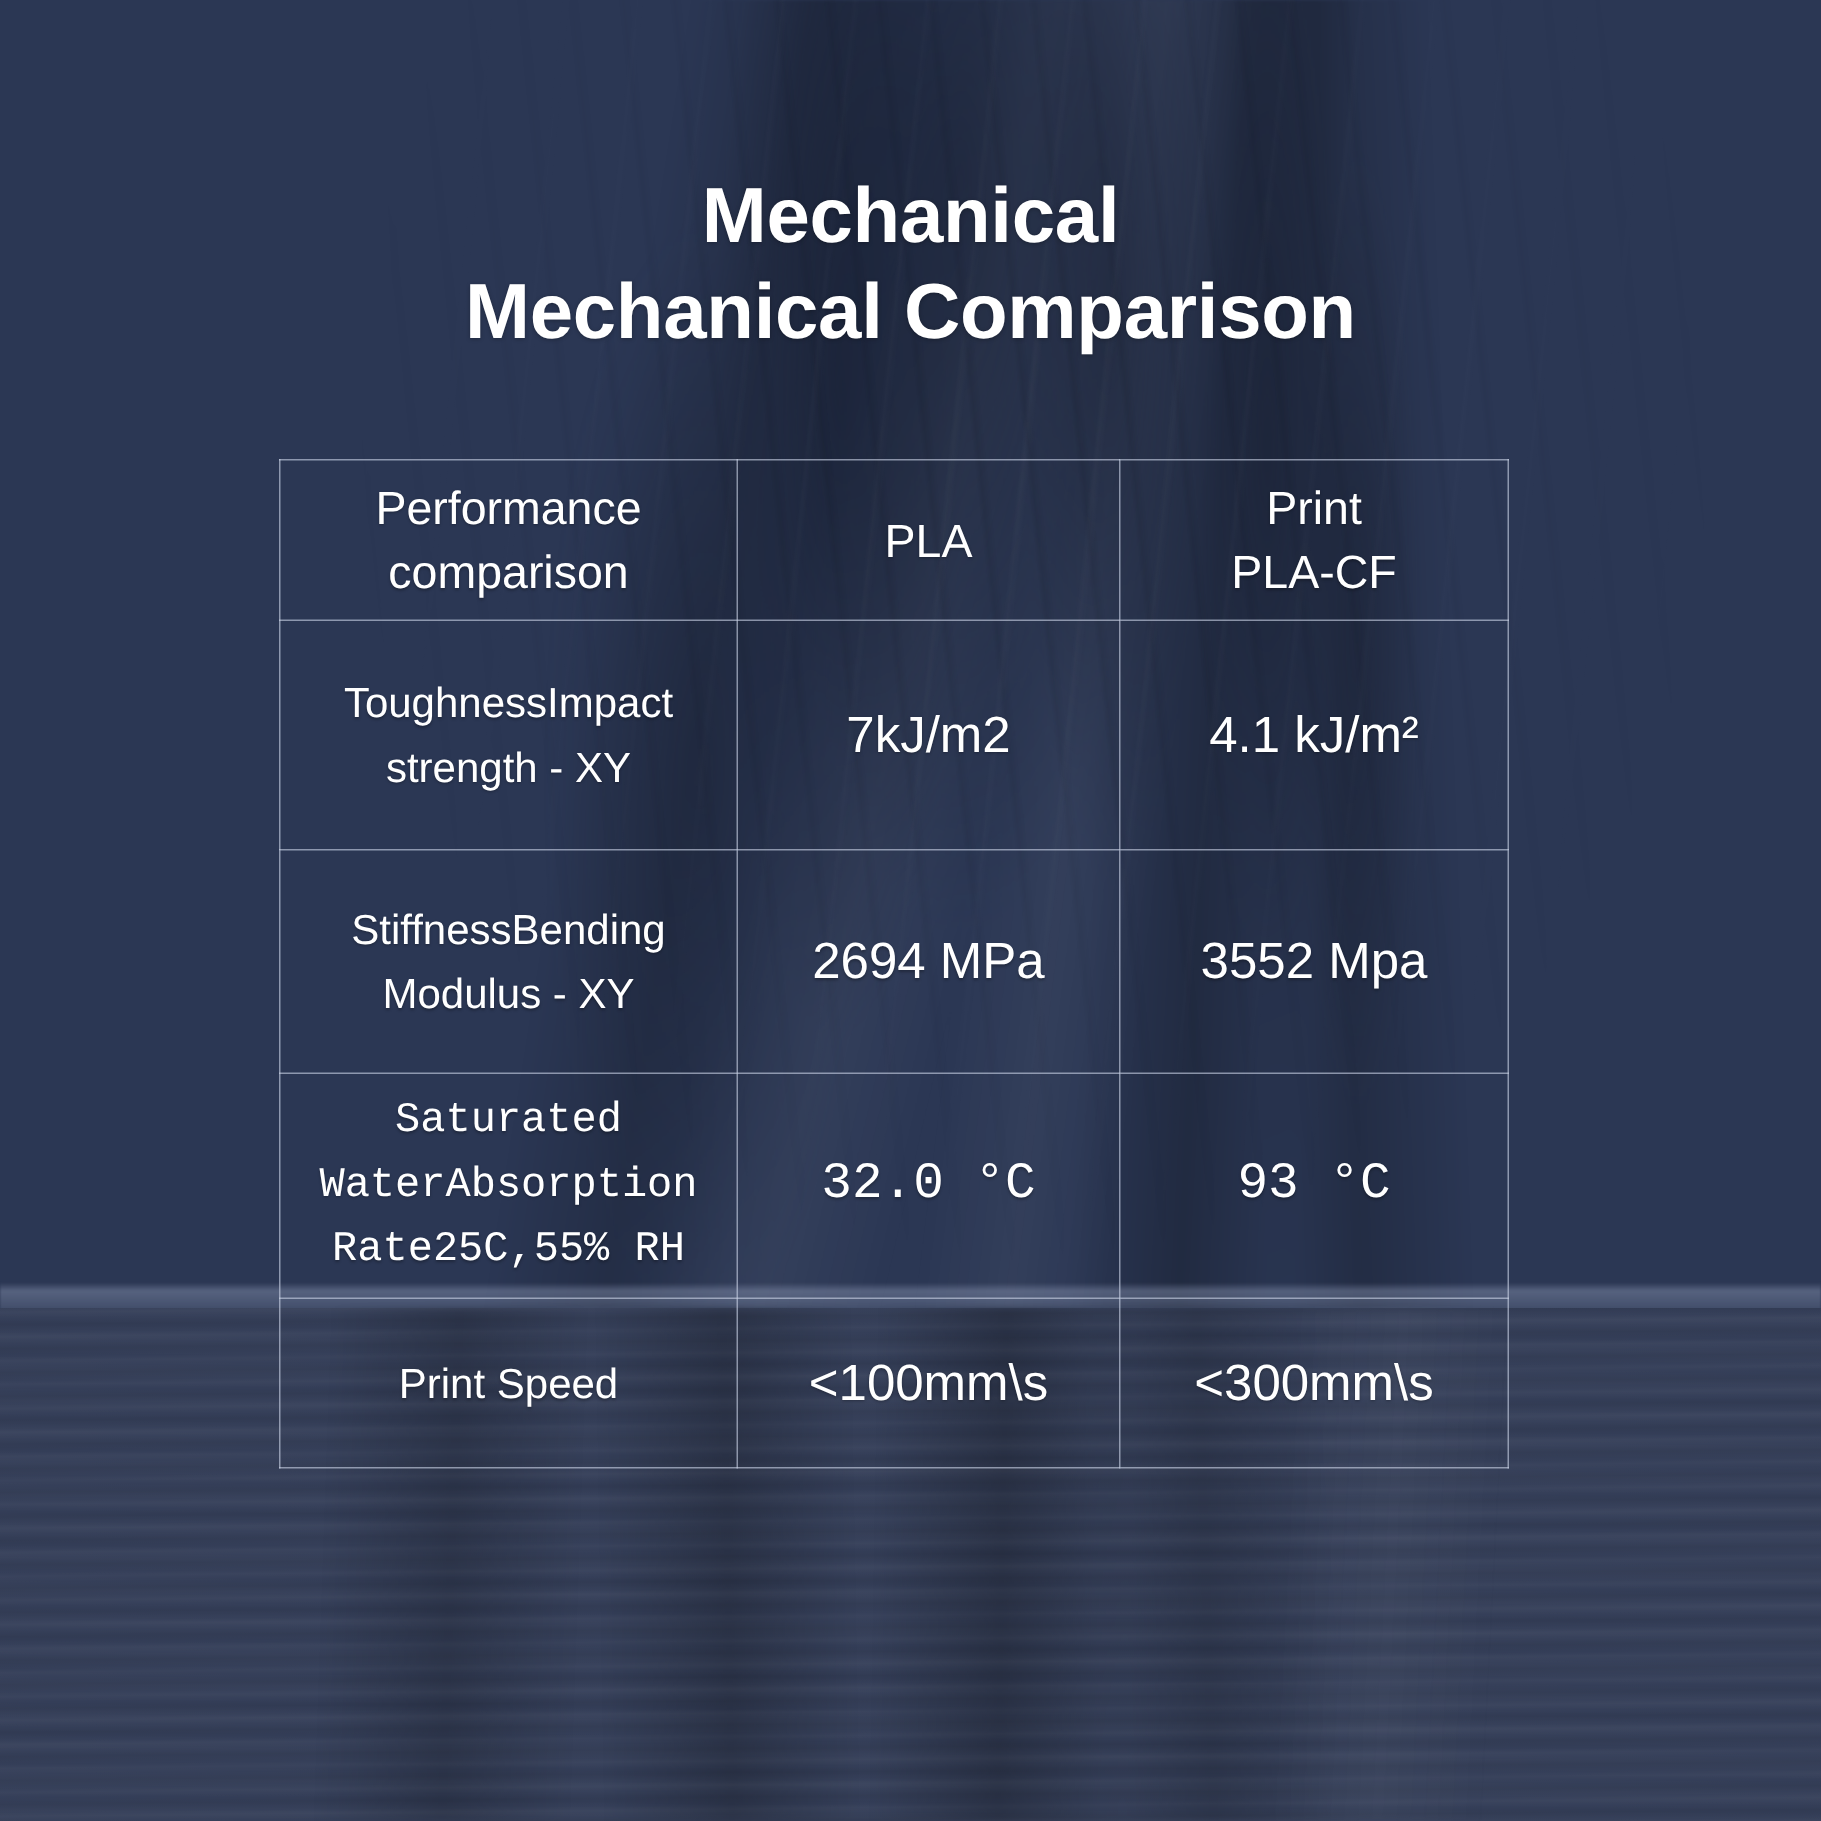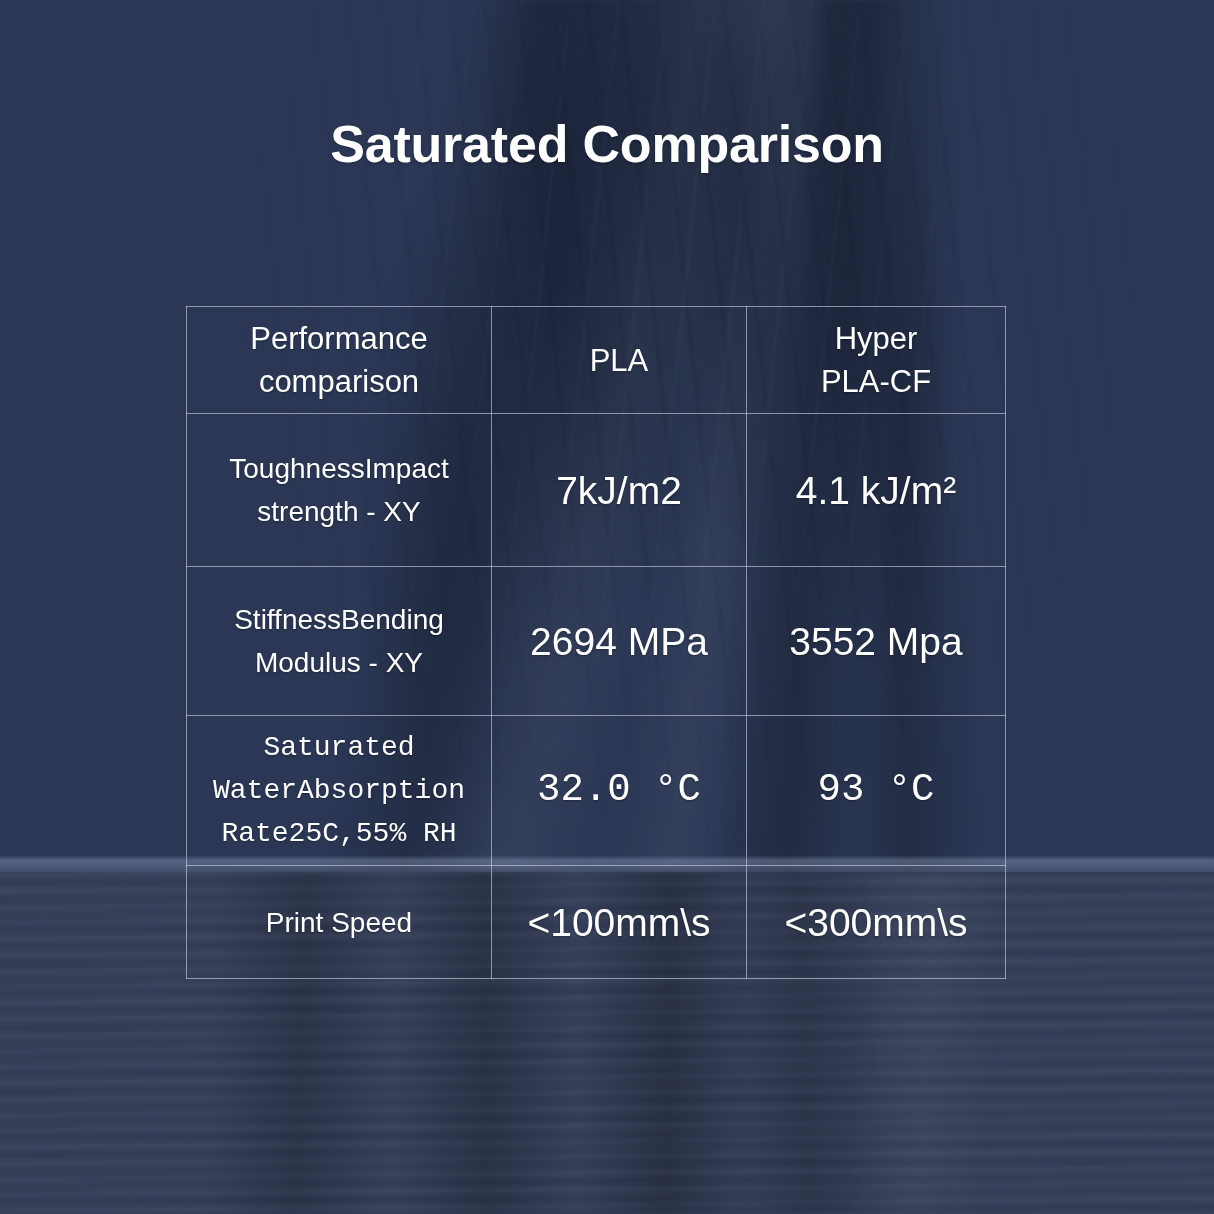--- a/index.html
+++ b/index.html
@@ -174,59 +174,60 @@
   .comparison-table thead th.h-label { font-size: 31px; line-height: 43px; }
   .comparison-table thead th.h-col   { font-size: 31px; line-height: 43px; }
 
   .comparison-table tbody tr.r1 td { height: 153px; }
   .comparison-table tbody tr.r2 td { height: 150px; }
   .comparison-table tbody tr.r3 td { height: 149px; }
   .comparison-table tbody tr.r4 td { height: 148px; font-family: Liberation Mono, monospace; }
   .comparison-table tbody tr.r5 td { height: 113px; }
 
   .cell-label { font-size: 28px; line-height: 43px; margin-left: 28px; }
-  .cell-value { font-size: 39px; line-height: 43px; }
+  .cell-value { font-size: 34px; line-height: 43px; }
 
   .nowrap-line { display: block; white-space: nowrap; }
 </style>
 </head>
 <body>
 
 <div id="bg-root">
   <div class="bg-base"></div>
   <div class="bg-drape"></div>
   <div class="bg-strands"></div>
   <div class="bg-horizon"></div>
   <div class="bg-lower"></div>
 </div>
 
 <div id="page">
 
   <div class="title">
-    <span class="title-line">Saturated Comparison</span>
+    <span class="title-line">Mechanical</span>
+    <span class="title-line">Mechanical Comparison</span>
   </div>
 
   <table class="comparison-table">
     <colgroup>
       <col class="c1">
       <col class="c2">
       <col class="c3">
     </colgroup>
 
     <thead>
       <tr>
         <th class="h-label">
           <span class="nowrap-line">Performance</span>
           <span class="nowrap-line">comparison</span>
         </th>
         <th class="h-col">
           <span class="nowrap-line">PLA</span>
         </th>
         <th class="h-col">
-          <span class="nowrap-line">Hyper</span>
+          <span class="nowrap-line">Print</span>
           <span class="nowrap-line">PLA-CF</span>
         </th>
       </tr>
     </thead>
 
     <tbody>
 
       <tr class="r1">
         <td class="cell-label">
           <span class="nowrap-line">ToughnessImpact</span>

